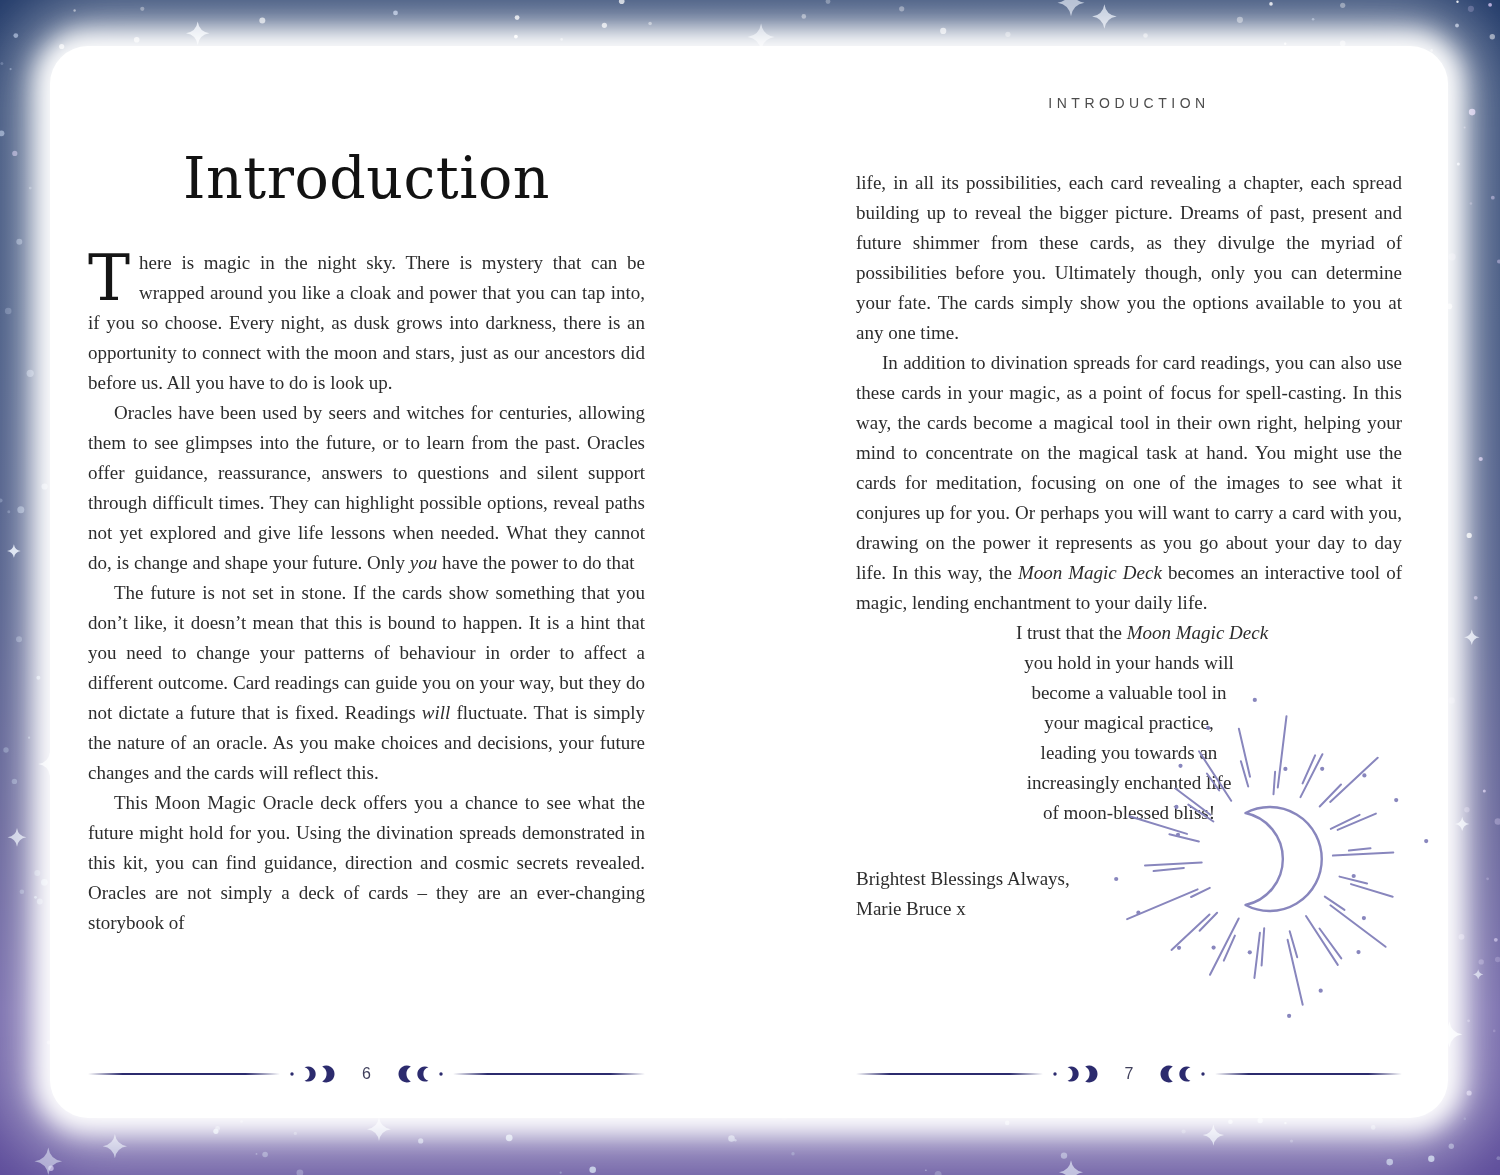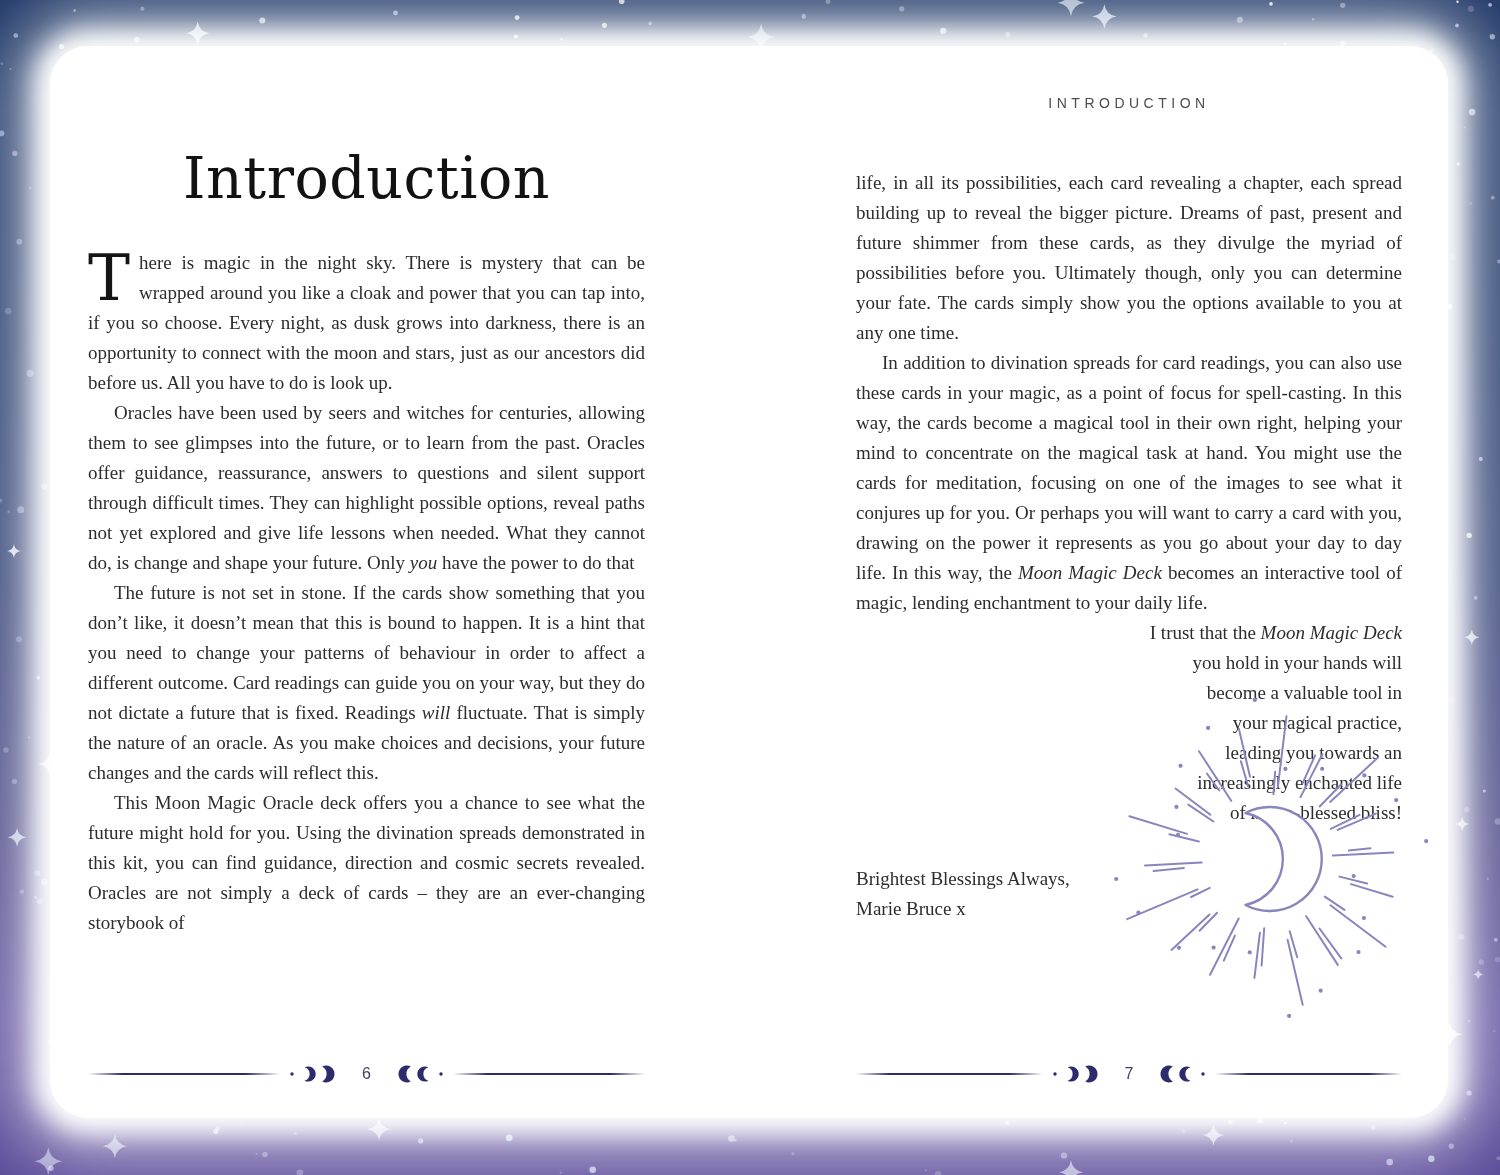--- a/index.html
+++ b/index.html
@@ -11,21 +11,21 @@
     box-shadow:0 0 24px 16px rgba(255,255,255,0.98),0 0 68px 44px rgba(255,255,255,0.55);}
   .col{position:absolute;color:#2d2d2d;font-size:19px;line-height:30px;}
   .col-left{left:38px;top:100px;width:557px;}
   .col-right{left:806px;top:42px;width:546px;}
   .title{font-family:"DejaVu Serif",serif;font-weight:400;font-size:57px;line-height:64px;color:#121212;
     text-align:center;margin:0 0 38px 0;letter-spacing:0.5px;}
   .running-head{font-family:"Liberation Sans",sans-serif;font-size:14px;letter-spacing:4.5px;color:#4c4c4c;
     text-align:center;margin:0 0 50px 0;}
   .para{margin:0;text-align:justify;}
   .para.ind{text-indent:26px;}
-  .para.pre{white-space:pre-line;text-align:right;}
+  .para.pre{white-space:pre-line;text-align:center;}
   .dropcap{float:left;font-family:"DejaVu Serif",serif;font-size:63px;line-height:51px;padding:5px 9px 0 0;color:#151515;}
   .signoff{white-space:pre-line;margin-top:36px;}
   .moon-illo{position:absolute;left:1044px;top:638px;width:350px;height:350px;}
   .footer{position:absolute;top:1016px;height:24px;display:flex;align-items:center;}
   .footer-left{left:38px;width:557px;}
   .footer-right{left:806px;width:546px;}
   .fline{flex:1;height:2px;border-radius:1px;
     background:linear-gradient(90deg,rgba(44,43,110,0),#2c2b6e 18%,#2c2b6e 82%,rgba(44,43,110,0));}
   .fmoons{width:52px;height:22px;margin:0 8px;flex:0 0 auto;}
   .pagenum{font-family:"Liberation Sans",sans-serif;font-size:16px;color:#40405c;margin:0 14px;flex:0 0 auto;}

